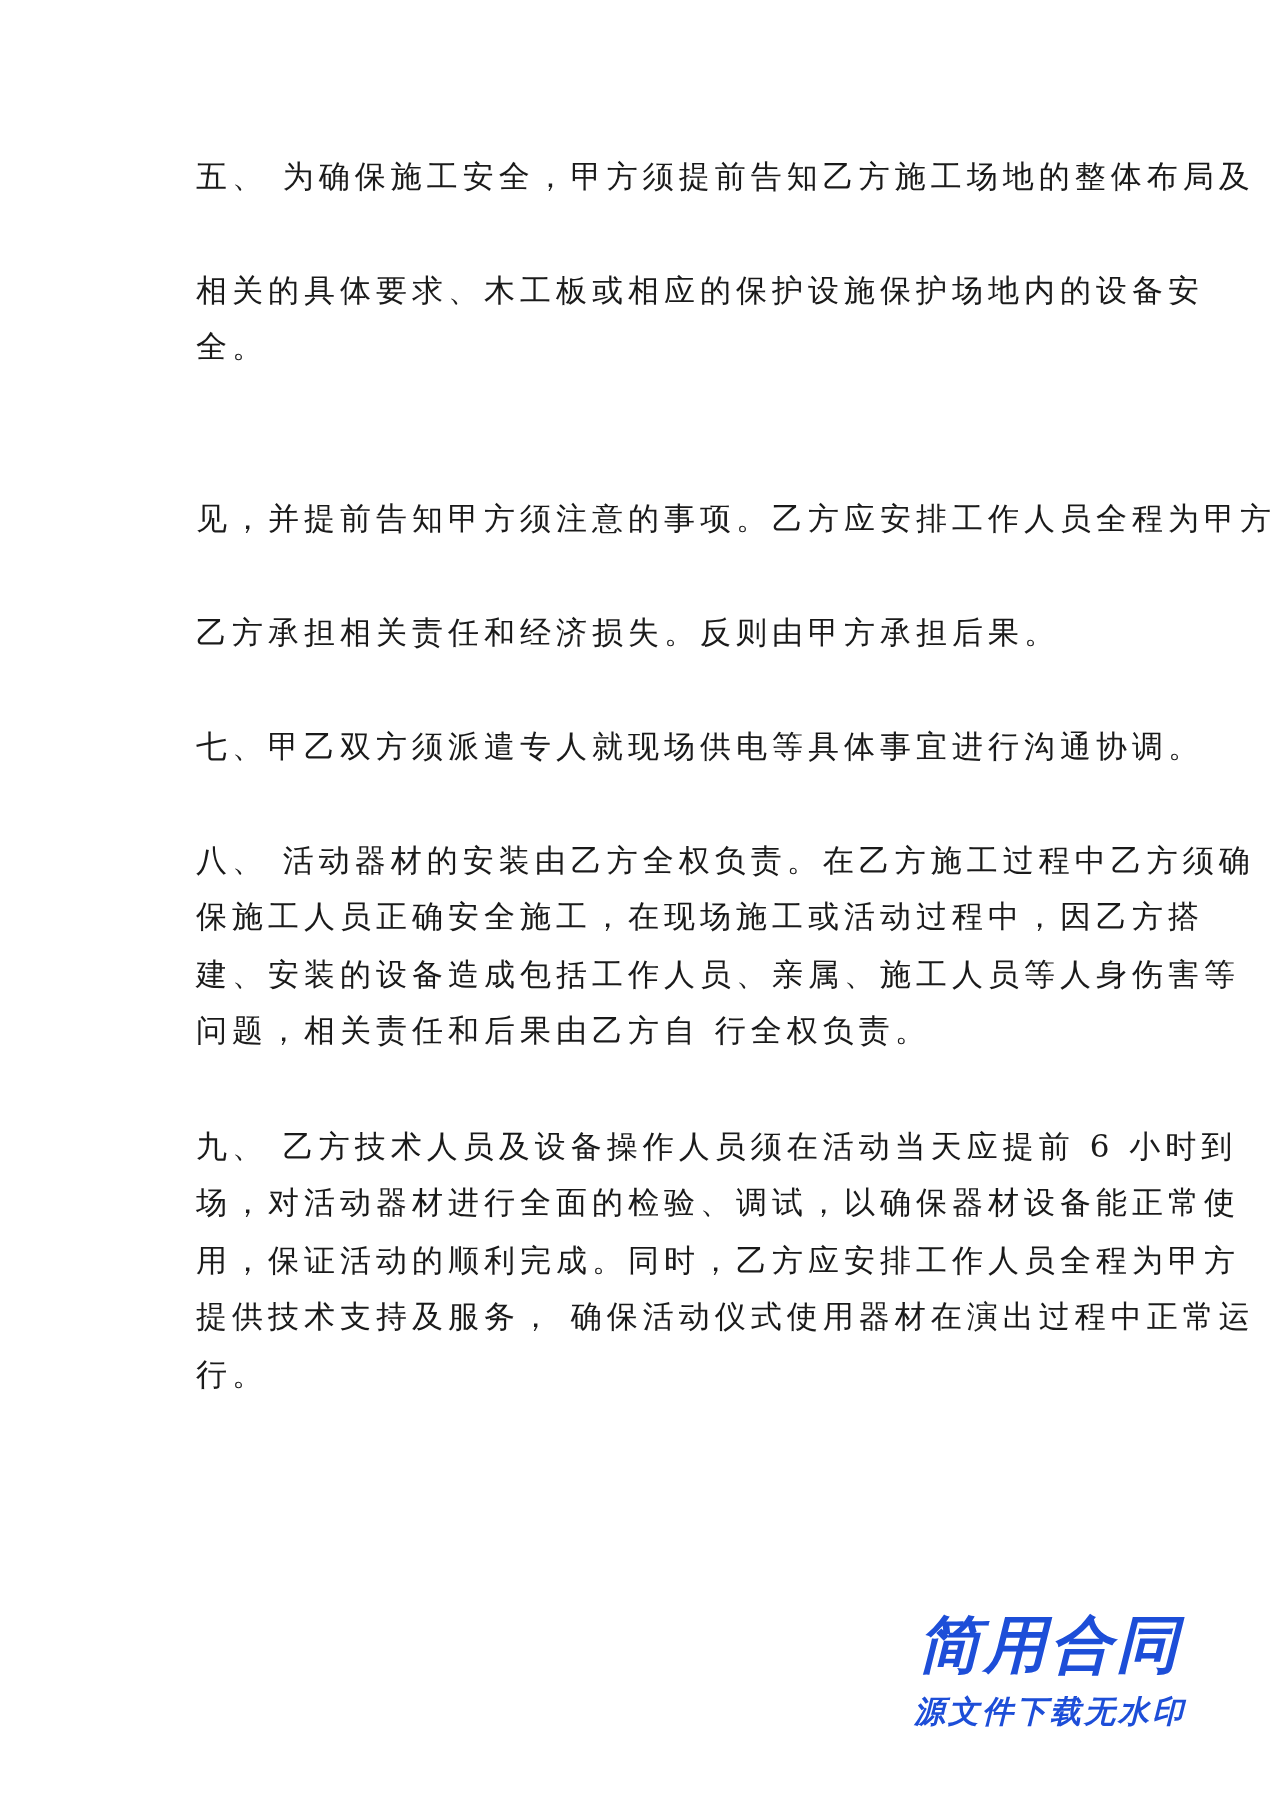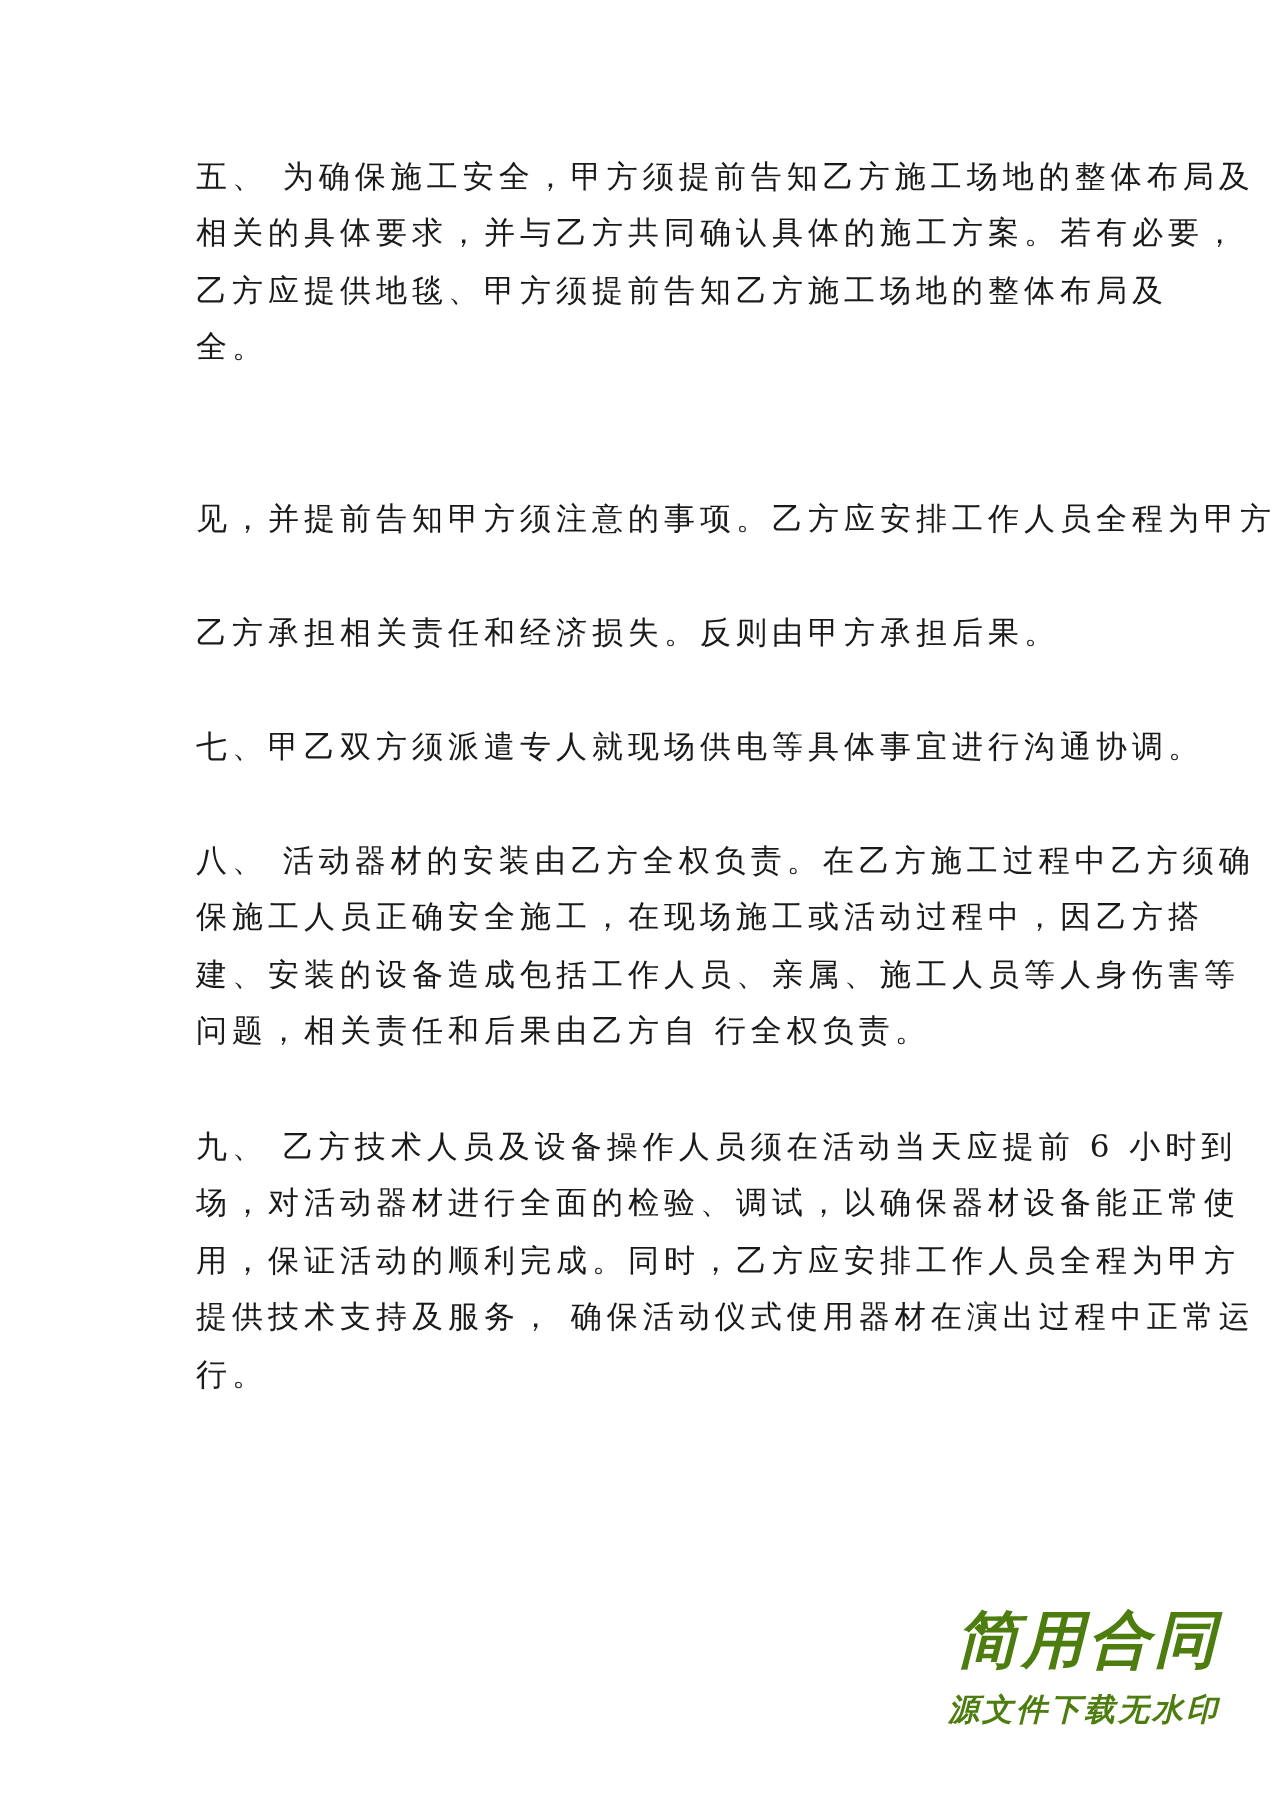--- a/index.html
+++ b/index.html
@@ -1,32 +1,31 @@
 <!DOCTYPE html>
 <html><head>
   <meta charset="utf-8">
   <style>
     html, body { margin: 0; padding: 0; background: #ffffff; }
     body { width: 1280px; height: 1810px; position: relative; overflow: hidden;
       font-family: "DejaVu Serif", "Liberation Serif", serif; color: #1a1a1a; }
     .page { position: absolute; left: 0; top: 4px; width: 1280px; height: 1810px; margin-top: 16px; }
     .line { position: absolute; left: 196px; font-size: 31px; letter-spacing: 5px; white-space: nowrap; line-height: 40px; }
-    .watermark { position: absolute; left: 880px; top: 1590px; width: 340px; text-align: right; color: #4d7c0f;
-      font-family: Liberation Mono, monospace; font-weight: bold; font-style: italic; }
+    .watermark { position: absolute; left: 880px; top: 1590px; width: 340px; text-align: center; color: #1d4ed8;
+      font-family: Liberation Sans, sans-serif; font-weight: bold; font-style: italic; }
     .wm-main { font-size: 62px; letter-spacing: 4px; line-height: 70px; }
     .wm-sub { font-size: 31px; letter-spacing: 3px; line-height: 40px; margin-top: 12px; }
   </style>
 </head>
 <body>
 
 <div class="page">
 
   <div class="line" style="top:136px">五、 为确保施工安全，甲方须提前告知乙方施工场地的整体布局及</div>
-  <div class="line" style="top:192px">相关的具体要求，并与乙方共同确认具体的施工方案。若有必要，</div>
-  <div class="line" style="top:250px">乙方应提供地毯、甲方须提前告知乙方施工场地的整体布局及</div>
+  <div class="line" style="top:250px">相关的具体要求、木工板或相应的保护设施保护场地内的设备安</div>
   <div class="line" style="top:306px">全。</div>
 
   <div class="line" style="top:478px">见，并提前告知甲方须注意的事项。乙方应安排工作人员全程为甲方</div>
   <div class="line" style="top:592px">乙方承担相关责任和经济损失。反则由甲方承担后果。</div>
 
   <div class="line" style="top:706px">七、甲乙双方须派遣专人就现场供电等具体事宜进行沟通协调。</div>
 
   <div class="line" style="top:820px">八、 活动器材的安装由乙方全权负责。在乙方施工过程中乙方须确</div>
   <div class="line" style="top:876px">保施工人员正确安全施工，在现场施工或活动过程中，因乙方搭</div>
   <div class="line" style="top:934px">建、安装的设备造成包括工作人员、亲属、施工人员等人身伤害等</div>

